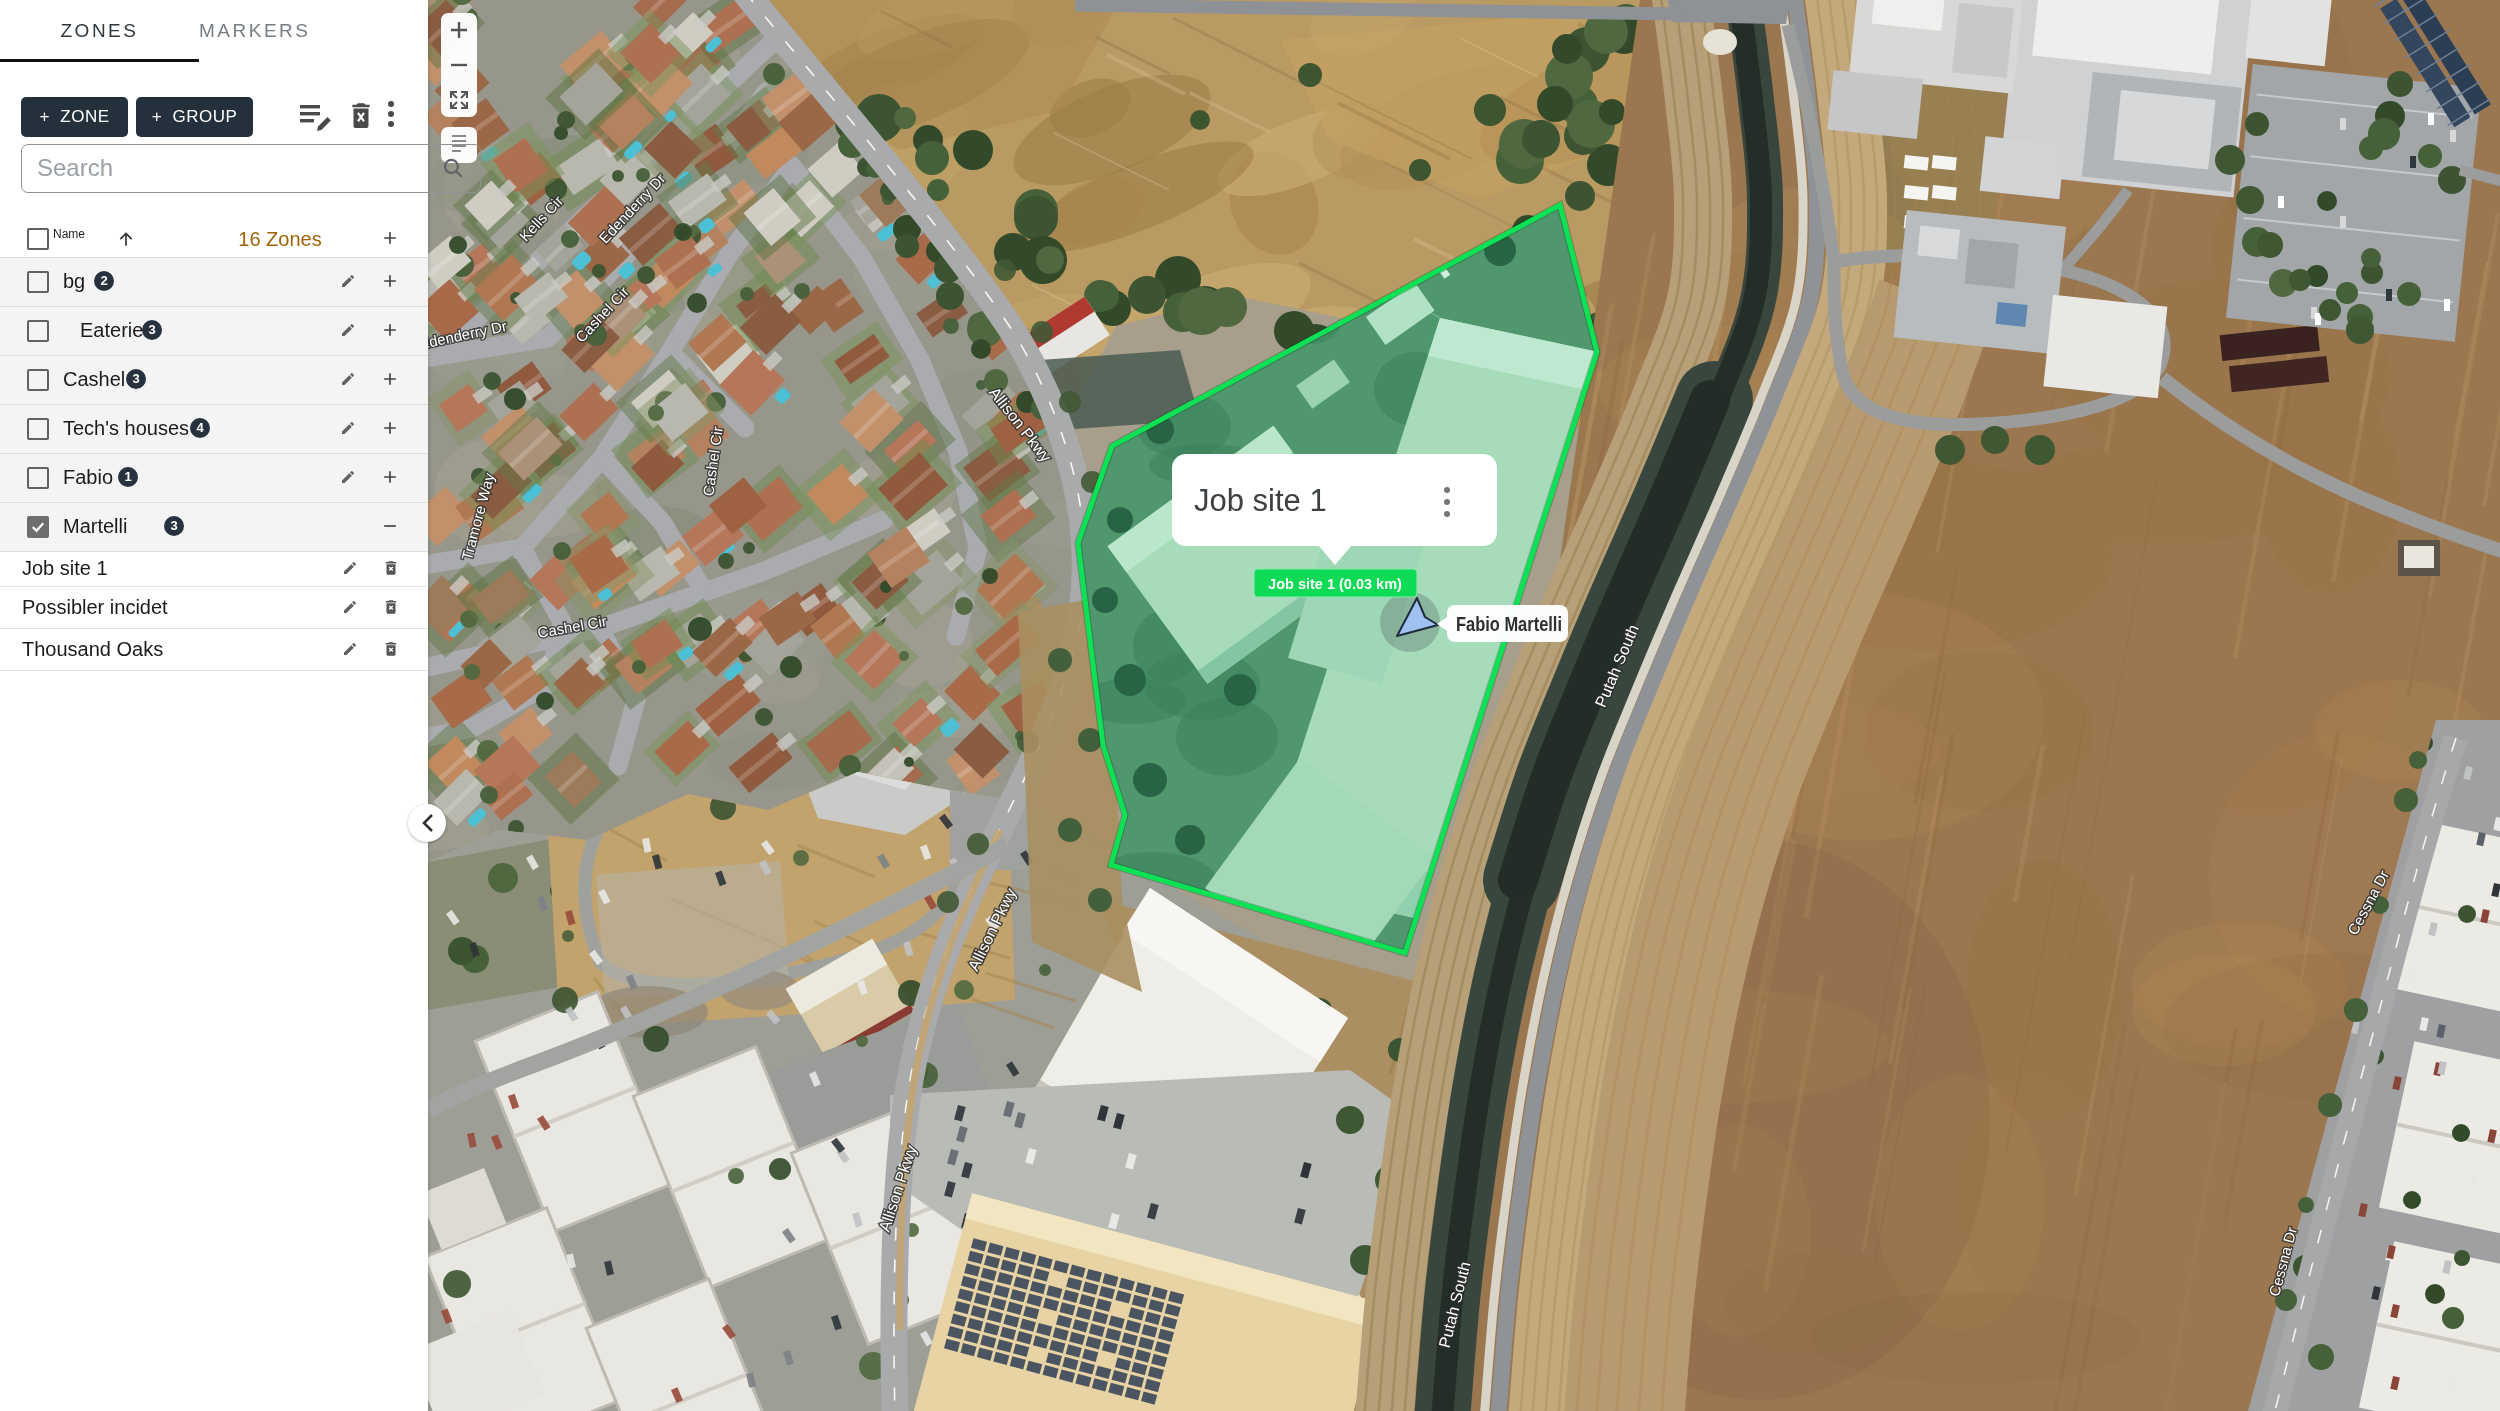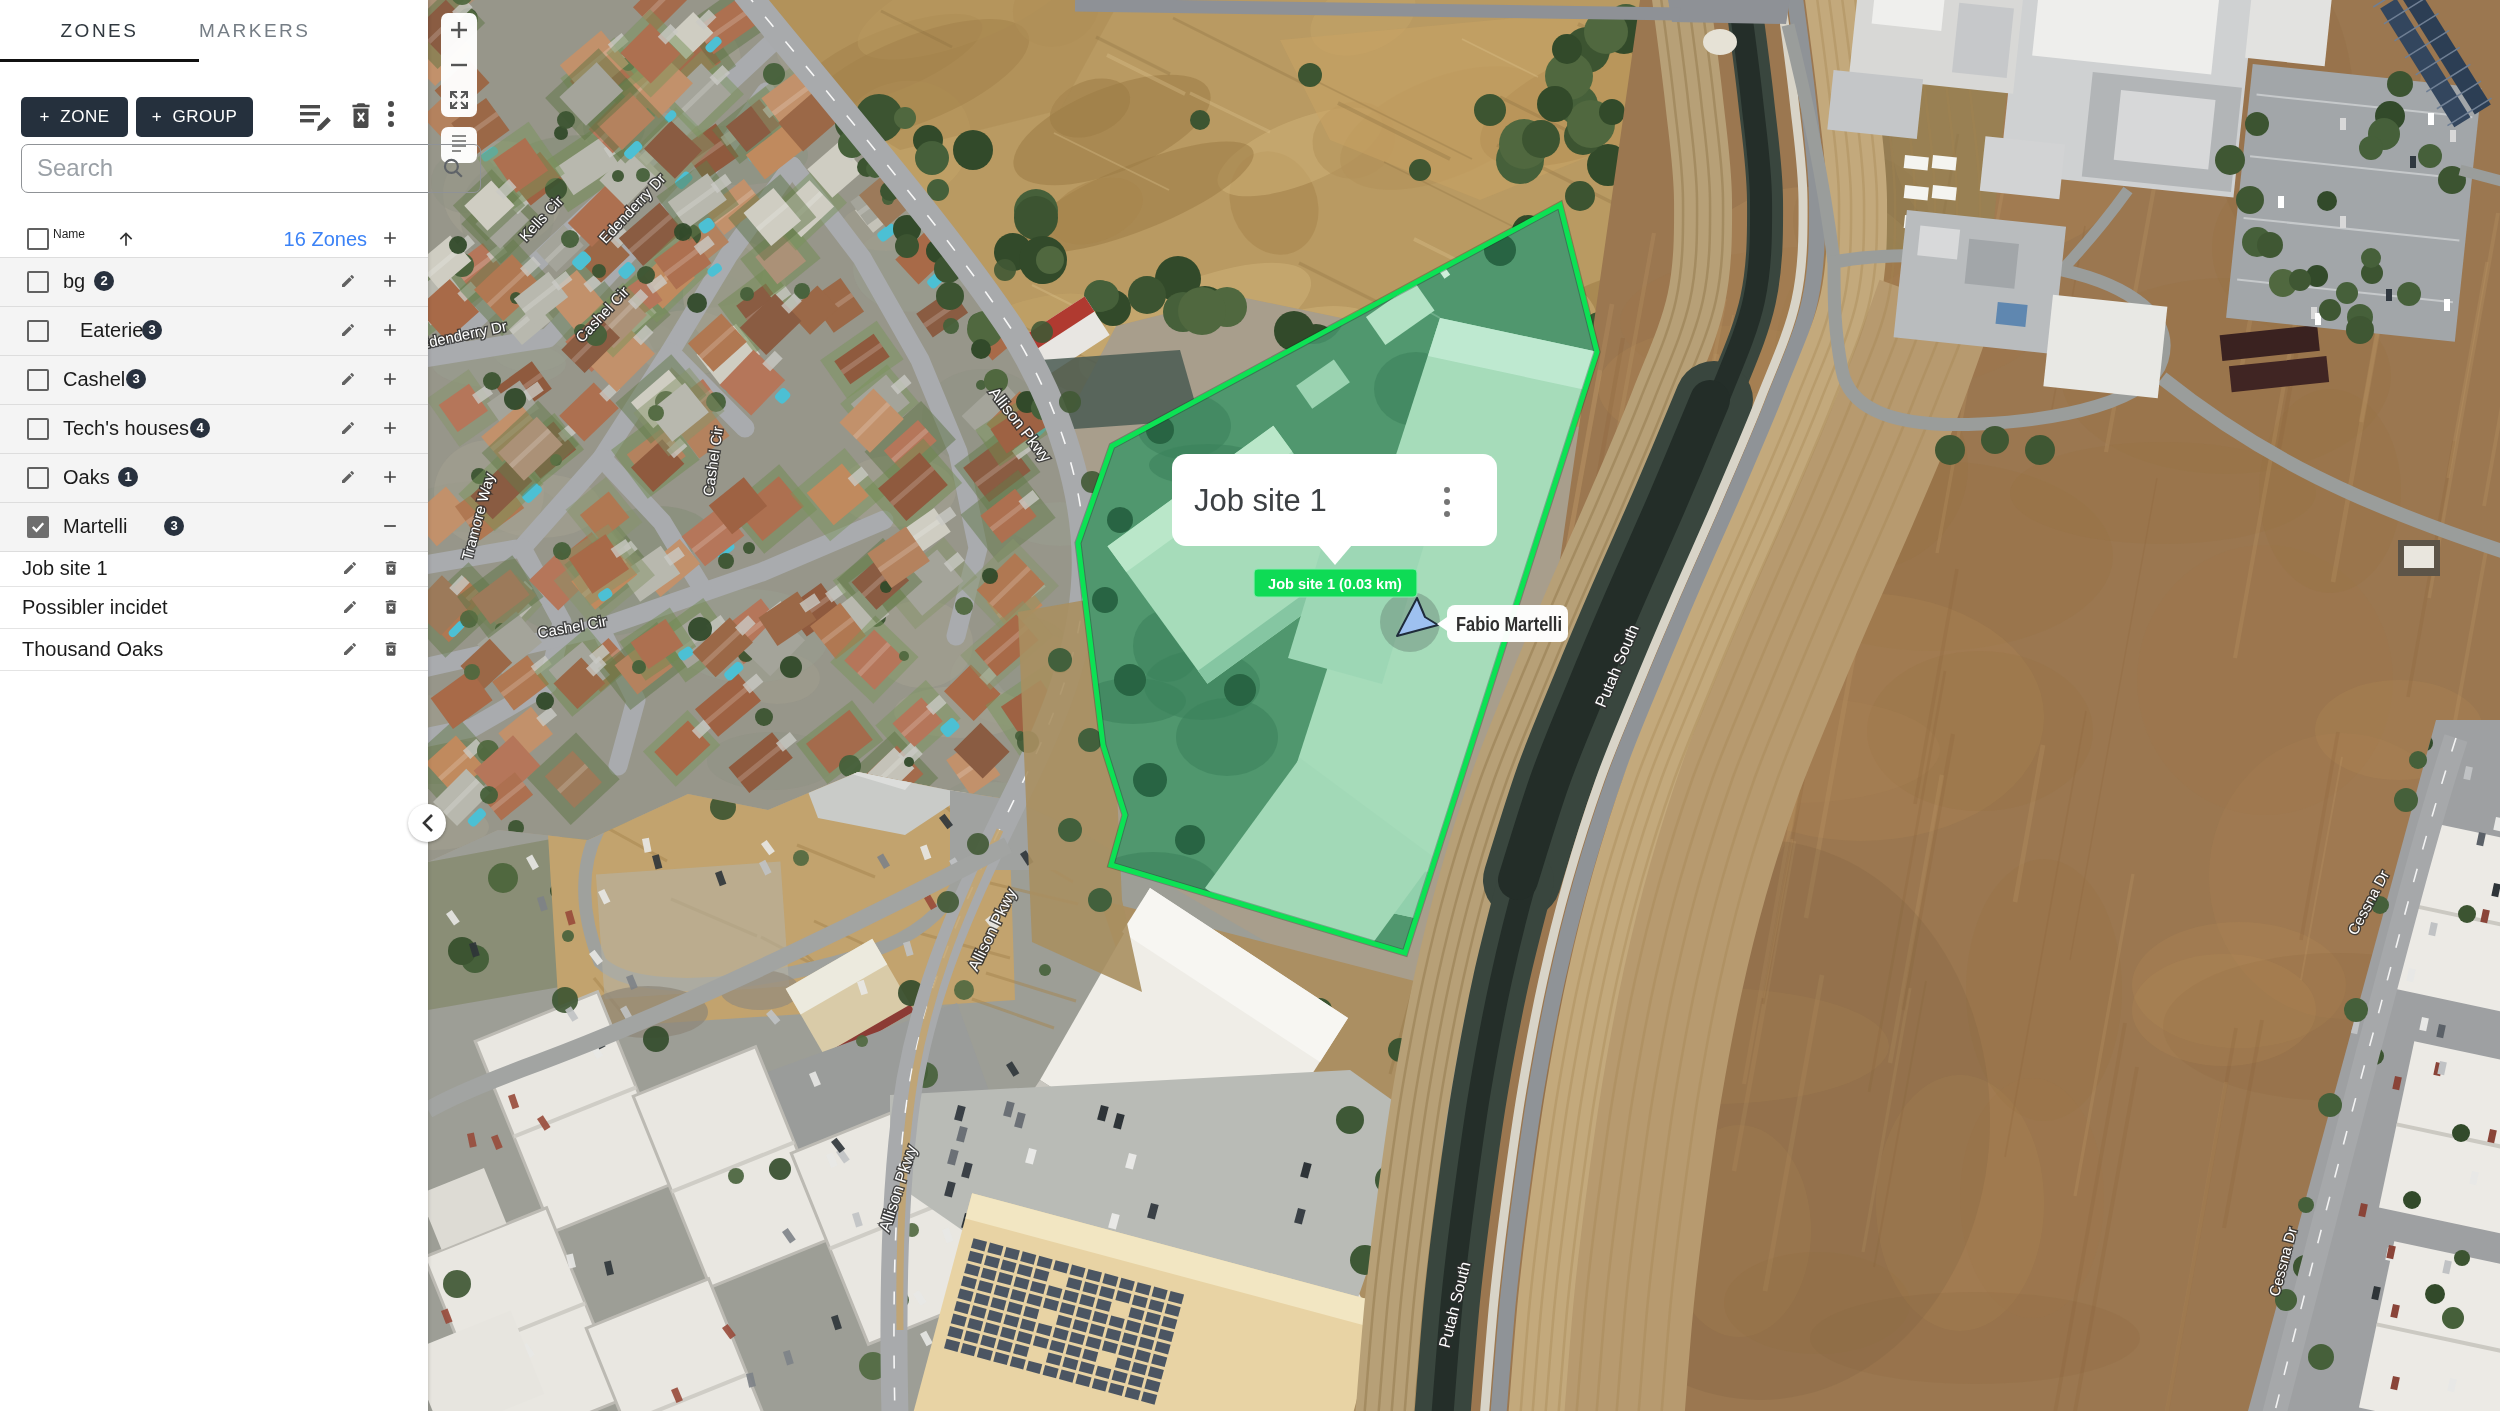--- a/index.html
+++ b/index.html
@@ -1484,21 +1484,21 @@
         <svg style="position:absolute;right:14px;top:11px" width="25" height="25" viewBox="0 0 24 24">
           <circle cx="10" cy="10" r="6.2" fill="none" stroke="#5f6368" stroke-width="2.1"></circle>
           <path d="M14.8 14.8 L20 20" stroke="#5f6368" stroke-width="2.1"></path>
         </svg>
       </div>
 <div style="position:absolute;left:27px;top:228px;width:18px;height:18px;border:2px solid #616161;border-radius:2px"></div>
 <div style="position:absolute;left:53px;top:227px;font-size:12px;font-weight:normal;color:#1f1f1f">Name</div>
 <svg style="position:absolute;left:116px;top:229px" width="20" height="20" viewBox="0 0 24 24">
         <path fill="#333" d="M13 20h-2V7.8l-5.1 5.1-1.4-1.4L12 4l7.5 7.5-1.4 1.4L13 7.8z"></path>
       </svg>
-<div style="position:absolute;left:207px;top:228px;width:160px;text-align:right;font-size:20px;color:#3b82f6">16 Zones</div>
+<div style="position:absolute;left:200px;top:228px;width:160px;text-align:center;font-size:20px;color:#a16207">16 Zones</div>
 <svg style="position:absolute;left:380px;top:228px" width="20" height="20" viewBox="0 0 24 24">
         <path fill="#424242" d="M19 13h-6v6h-2v-6H5v-2h6V5h2v6h6v2z"></path>
       </svg>
 <div style="position:absolute;left:0;top:257px;width:428px;height:294px;background:#f4f4f4"></div>
 <div style="position:absolute;left:0;top:257px;width:428px;height:49px;border-top:1px solid #ddd;box-sizing:border-box"></div>
 <div style="position:absolute;left:27px;top:271px;width:18px;height:18px;border:2px solid #616161;border-radius:2px"></div>
 <div style="position:absolute;left:63px;top:270px;font-size:20px;color:#1b1b1b">bg</div>
 <div style="position:absolute;left:94px;top:271px;width:20px;height:20px;border-radius:50%;background:#28313e;color:#fff;font-size:13px;font-weight:bold;text-align:center;line-height:20px">2</div>
 <svg style="position:absolute;left:340px;top:273px" width="16" height="16" viewBox="0 0 24 24">
         <path fill="#616161" d="M3 17.25V21h3.75L17.81 9.94l-3.75-3.75L3 17.25zM20.71 7.04c.39-.39.39-1.02 0-1.41l-2.34-2.34c-.39-.39-1.02-.39-1.41 0l-1.83 1.83 3.75 3.75 1.83-1.83z"></path>
@@ -1531,21 +1531,21 @@
 <div style="position:absolute;left:63px;top:417px;font-size:20px;color:#1b1b1b">Tech's houses</div>
 <div style="position:absolute;left:190px;top:418px;width:20px;height:20px;border-radius:50%;background:#28313e;color:#fff;font-size:13px;font-weight:bold;text-align:center;line-height:20px">4</div>
 <svg style="position:absolute;left:340px;top:420px" width="16" height="16" viewBox="0 0 24 24">
         <path fill="#616161" d="M3 17.25V21h3.75L17.81 9.94l-3.75-3.75L3 17.25zM20.71 7.04c.39-.39.39-1.02 0-1.41l-2.34-2.34c-.39-.39-1.02-.39-1.41 0l-1.83 1.83 3.75 3.75 1.83-1.83z"></path>
       </svg>
 <svg style="position:absolute;left:380px;top:418px" width="20" height="20" viewBox="0 0 24 24">
         <path fill="#424242" d="M19 13h-6v6h-2v-6H5v-2h6V5h2v6h6v2z"></path>
       </svg>
 <div style="position:absolute;left:0;top:453px;width:428px;height:49px;border-top:1px solid #ddd;box-sizing:border-box"></div>
 <div style="position:absolute;left:27px;top:467px;width:18px;height:18px;border:2px solid #616161;border-radius:2px"></div>
-<div style="position:absolute;left:63px;top:466px;font-size:20px;color:#1b1b1b">Oaks</div>
+<div style="position:absolute;left:63px;top:466px;font-size:20px;color:#1b1b1b">Fabio</div>
 <div style="position:absolute;left:118px;top:467px;width:20px;height:20px;border-radius:50%;background:#28313e;color:#fff;font-size:13px;font-weight:bold;text-align:center;line-height:20px">1</div>
 <svg style="position:absolute;left:340px;top:469px" width="16" height="16" viewBox="0 0 24 24">
         <path fill="#616161" d="M3 17.25V21h3.75L17.81 9.94l-3.75-3.75L3 17.25zM20.71 7.04c.39-.39.39-1.02 0-1.41l-2.34-2.34c-.39-.39-1.02-.39-1.41 0l-1.83 1.83 3.75 3.75 1.83-1.83z"></path>
       </svg>
 <svg style="position:absolute;left:380px;top:467px" width="20" height="20" viewBox="0 0 24 24">
         <path fill="#424242" d="M19 13h-6v6h-2v-6H5v-2h6V5h2v6h6v2z"></path>
       </svg>
 <div style="position:absolute;left:0;top:502px;width:428px;height:49px;border-top:1px solid #ddd;box-sizing:border-box"></div>
 <div style="position:absolute;left:27px;top:516px;width:18px;height:18px;border:2px solid #6e6e6e;background:#6e6e6e;border-radius:2px"><svg width="18" height="18" viewBox="0 0 24 24">
           <path fill="none" stroke="#fff" stroke-width="3" d="M5 12l5 5 9-10"></path>

